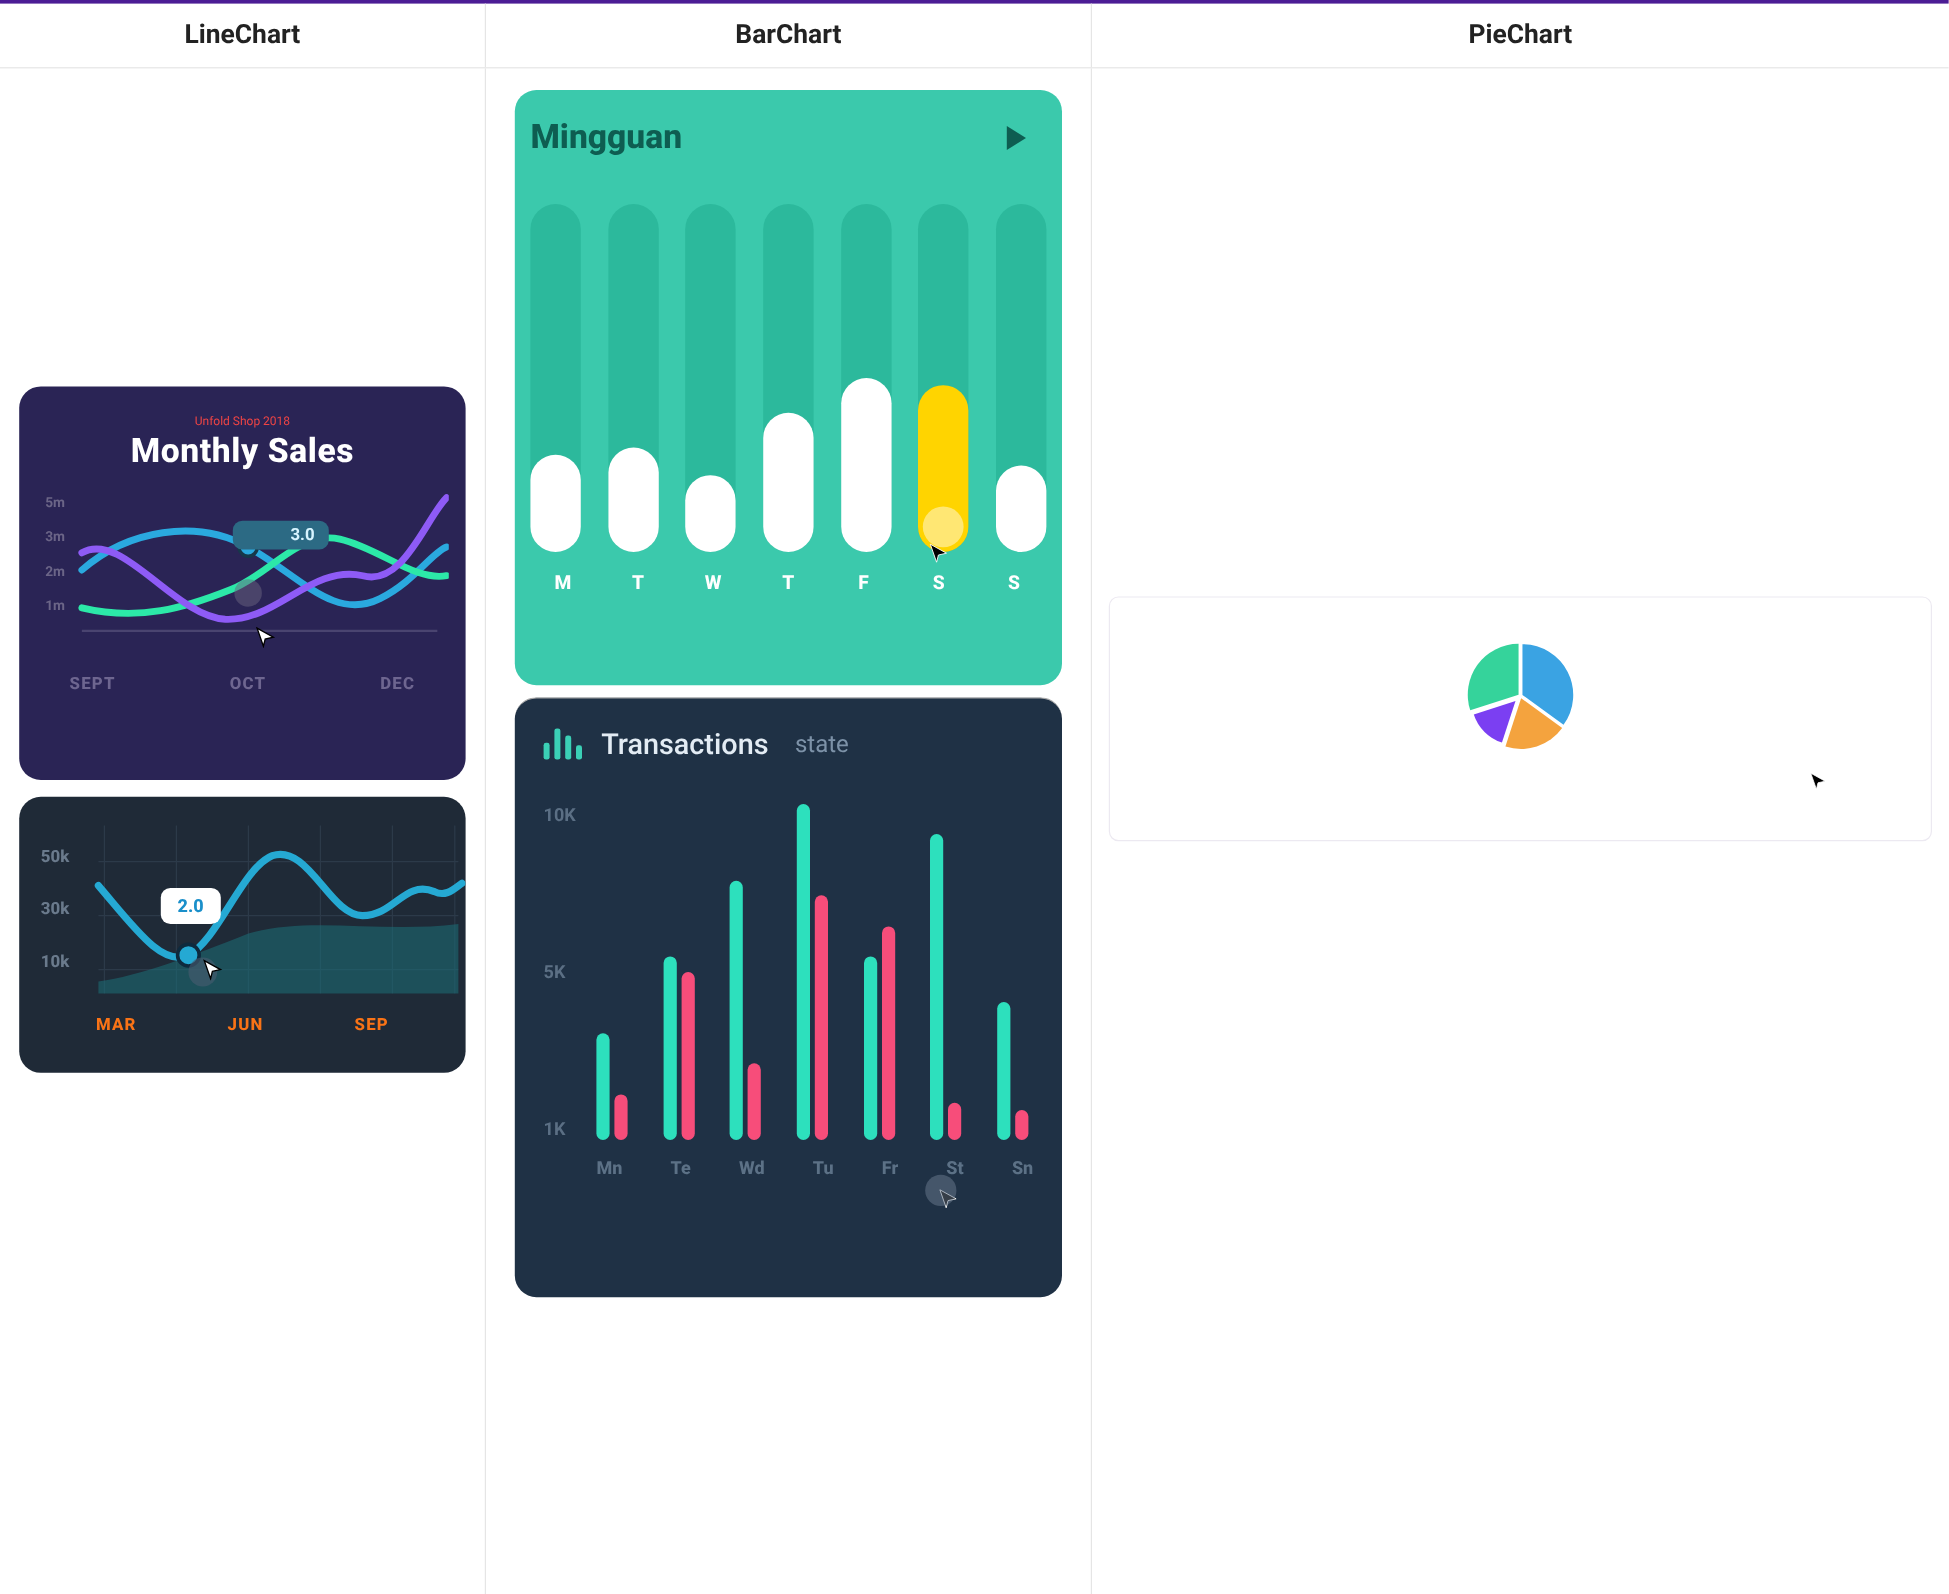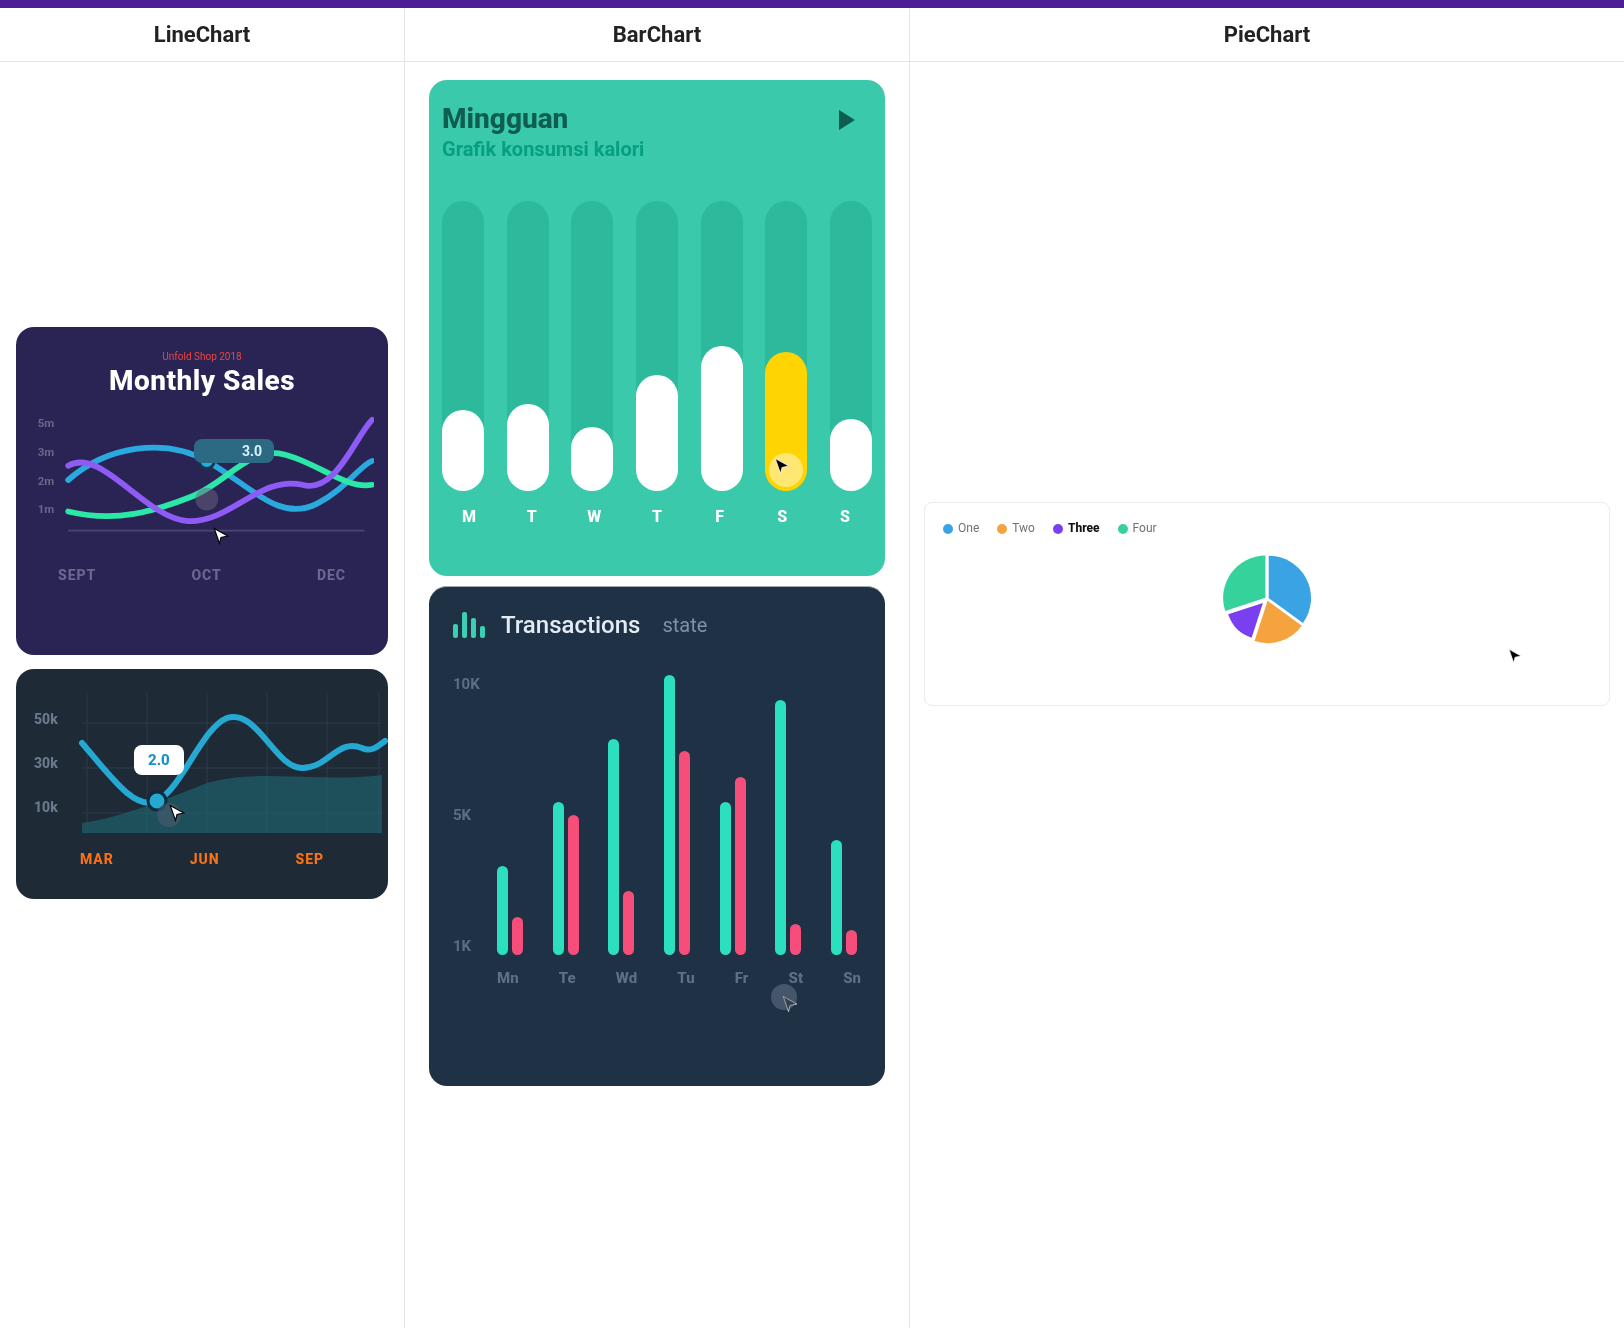--- a/index.html
+++ b/index.html
@@ -1,16 +1,16 @@
 <!DOCTYPE html>
 <html><head>
 <meta charset="utf-8">
 <style>
   html,body{margin:0;padding:0;background:#fff;font-family:-apple-system,BlinkMacSystemFont,"Segoe UI",Roboto,Helvetica,Arial,sans-serif;color:#222;}
-  .headers{display:grid;grid-template-columns:405px 505px 1fr;border-bottom:1px solid #e5e5e5;border-top:8px solid #4c1d95;font-weight:700;font-size:22px;}
+  .headers{display:grid;grid-template-columns:405px 505px 1fr;border-bottom:1px solid #e5e5e5;border-top:3px solid #4c1d95;font-weight:700;font-size:22px;}
   .headers>div{padding:14px 0;text-align:center;border-right:1px solid #e5e5e5;}
   .headers>div:last-child{border-right:none;}
   .cols{display:grid;grid-template-columns:405px 505px 1fr;min-height:1280px;}
   .col{border-right:1px solid #e5e5e5;padding:10px 0;}
   .col:last-child{border-right:none;}
 
   
   .monthly-card{background:#2a2455;border-radius:18px;margin:255px 16px 14px;padding:24px 14px 14px;color:#fff;height:290px;position:relative;}
   .monthly-sub{color:#ef4444;text-align:center;font-size:10px;margin-bottom:2px;}
   .monthly-title{text-align:center;font-size:28px;font-weight:800;letter-spacing:0.5px;}
@@ -149,21 +149,20 @@
           </svg>
       </div>
     </div>
 
   </div>
 
   <div class="col">
 
     <div class="ming-card">
       <div class="ming-title">Mingguan</div>
-      <div class="ming-sub">Grafik konsumsi kalori</div>
       <div class="play-btn"></div>
       <div class="ming-bars" id="ming-bars">
           <div class="ming-track">
             <div class="ming-fill normal" style="height: 28%;"></div>
           </div>
           <div class="ming-track">
             <div class="ming-fill normal" style="height: 30%;"></div>
           </div>
           <div class="ming-track">
             <div class="ming-fill normal" style="height: 22%;"></div>
@@ -260,26 +259,20 @@
             <path d="M3 2 L21 12 L12 14 L10 22 Z" fill="#000" stroke="#fff" stroke-width="1"></path>
           </svg>
         <span style="position:absolute;left:-10px;top:-10px;width:26px;height:26px;border-radius:50%;background:#6b7c8f;opacity:0.5;"></span>
       </div>
     </div>
 
   </div>
 
   <div class="col">
     <div class="pie-card">
-      <div class="pie-legend" id="pie-legend">
-          <span><span class="dot" style="background:#3aa3e3"></span>One</span>
-          <span><span class="dot" style="background:#f4a33e"></span>Two</span>
-          <span class="bold"><span class="dot" style="background:#7b3ff2"></span>Three</span>
-          <span><span class="dot" style="background:#35d39b"></span>Four</span>
-        </div>
       <div class="pie-wrap">
         <svg class="pie-svg" viewBox="-52 -52 104 104" id="pie-svg">
             <path d="M 1.7820130483767356 -0.9079809994790937 L 1.7820130483767382 -44.90798099947909 A 44 44 0 0 1 37.378760800874424 24.954570101389713 Z" fill="#3aa3e3"></path>
             <path d="M 0.6180339887498953 1.902113032590307 L 36.214781741247585 27.764664133459114 A 44 44 0 0 1 -12.978713763747772 43.748599749577075 Z" fill="#f4a33e"></path>
             <path d="M -4.242640687119285 4.242640687119286 L -15.985286473367267 40.38278830633513 A 38 38 0 0 1 -40.382788306335115 15.98528647336729 Z" fill="#7b3ff2"></path>
             <path d="M -1.6180339887498951 -1.175570504584946 L -43.464520705736646 12.421177247912743 A 44 44 0 0 1 -1.6180339887499031 -45.17557050458495 Z" fill="#35d39b"></path>
           </svg>
       </div>
       <div class="cursor" style="right:86px;bottom:36px;">
         <svg width="16" height="16" viewBox="0 0 24 24">

